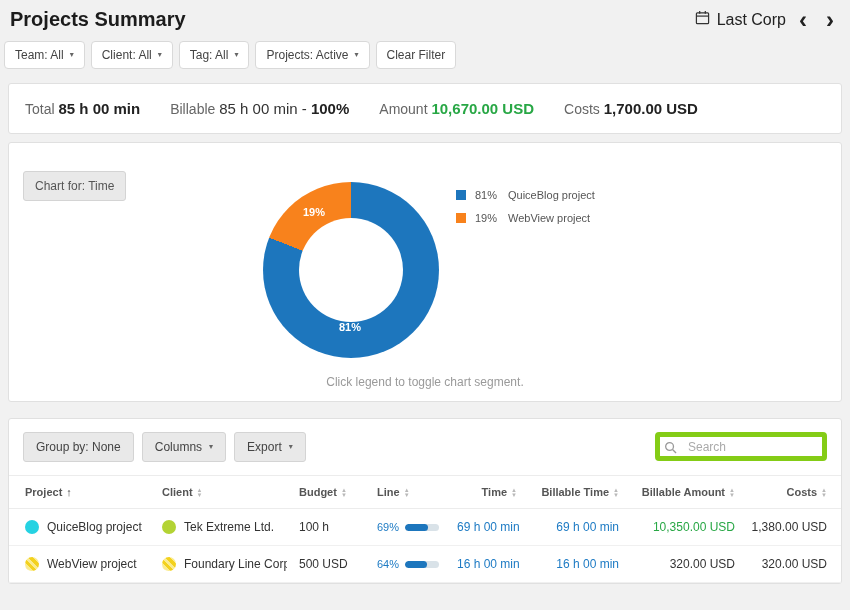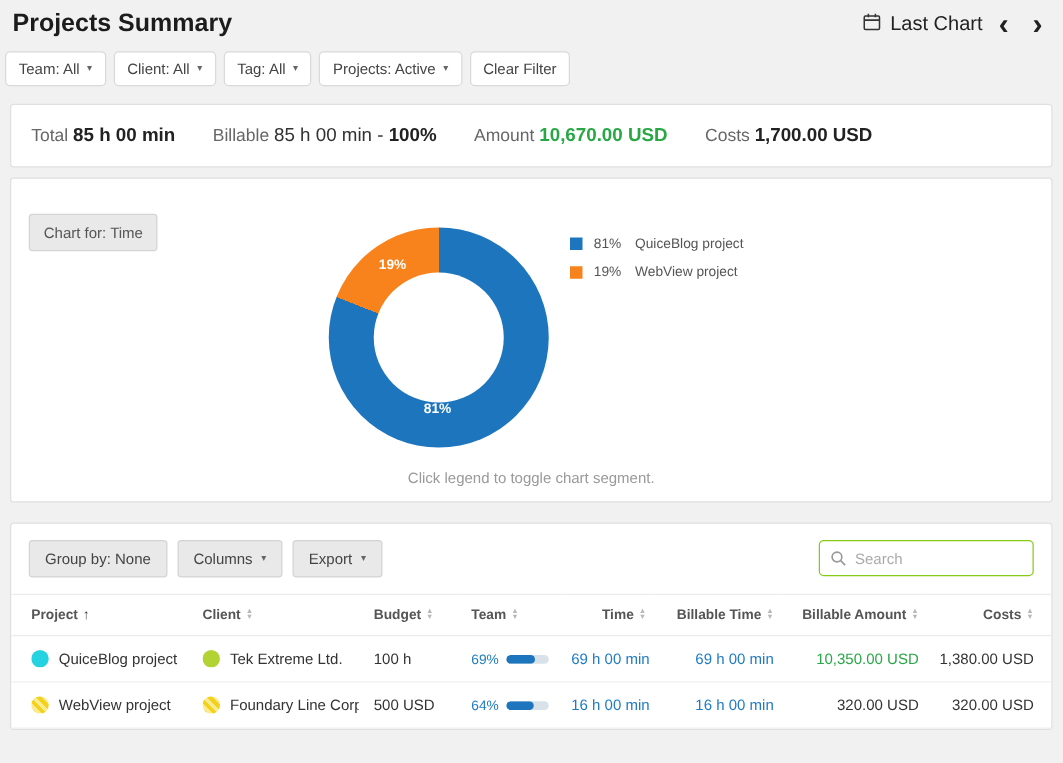--- a/index.html
+++ b/index.html
@@ -42,21 +42,21 @@
   .legend-swatch { width: 10px; height: 10px; flex: 0 0 10px; }
   .legend-pct { width: 24px; }
   .caption { position: absolute; bottom: 12px; left: 0; width: 100%; text-align: center; font-size: 12px; color: #9a9a9a; }
   
   .table-card { margin-bottom: 8px; }
   .toolbar { display: flex; gap: 8px; padding: 13px 14px; }
   .tbtn { display: inline-flex; align-items: center; gap: 7px; background: #e9e9e9; border: 1px solid #d4d4d4;
           border-radius: 3px; padding: 7px 12px; font-size: 12px; color: #444; cursor: pointer;
           font-family: "Liberation Sans", sans-serif; }
   .search { margin-left: auto; position: relative; }
-  .search input { width: 172px; height: 29px; border: 1px solid #84cc16; border-radius: 4px; background: #fff;
+  .search input { width: 172px; height: 29px; border: 5px solid #84cc16; border-radius: 4px; background: #fff;
                   padding: 0 8px 0 28px; font-size: 12px; color: #333; font-family: "Liberation Sans", sans-serif; }
   .search input::placeholder { color: #aaa; }
   .search .mag { position: absolute; left: 9px; top: 8px; }
   table { width: 100%; border-collapse: collapse; table-layout: fixed; font-size: 12px; }
   thead th { font-size: 11px; font-weight: bold; color: #555; text-align: left; padding: 10px 6px;
              border-top: 1px solid #ececec; border-bottom: 1px solid #ececec; white-space: nowrap; }
   tbody td { padding: 11px 6px; border-bottom: 1px solid #f0f0f0; color: #333; white-space: nowrap; }
   th:first-child, td:first-child { padding-left: 16px; }
   th:last-child, td:last-child { padding-right: 14px; }
   .r { text-align: right; }
@@ -81,21 +81,21 @@
     <h1>Projects Summary</h1>
     <div class="period">
       <span>
         <svg width="15" height="15" viewBox="0 0 16 16" fill="none" stroke="#333" stroke-width="1.3">
           <rect x="1.5" y="3" width="13" height="11.5" rx="1"></rect>
           <line x1="1.5" y1="6.5" x2="14.5" y2="6.5"></line>
           <line x1="5" y1="1" x2="5" y2="4"></line>
           <line x1="11" y1="1" x2="11" y2="4"></line>
         </svg>
       </span>
-      <span class="plabel">Last Chart</span>
+      <span class="plabel">Last Corp</span>
       <button class="nav-arrow">‹</button>
       <button class="nav-arrow">›</button>
     </div>
   </header>
 
   <div class="filters">
     <button class="fbtn">
       <span>Team: All</span>
       <span class="caret">▾</span>
     </button>
@@ -206,21 +206,21 @@
                 <i>▼</i>
               </span>
           </th>
           <th>
             <span>Budget</span><span class="sort">
                 <i>▲</i>
                 <i>▼</i>
               </span>
           </th>
           <th>
-            <span>Team</span><span class="sort">
+            <span>Line</span><span class="sort">
                 <i>▲</i>
                 <i>▼</i>
               </span>
           </th>
           <th class="r">
             <span>Time</span><span class="sort">
                 <i>▲</i>
                 <i>▼</i>
               </span>
           </th>

